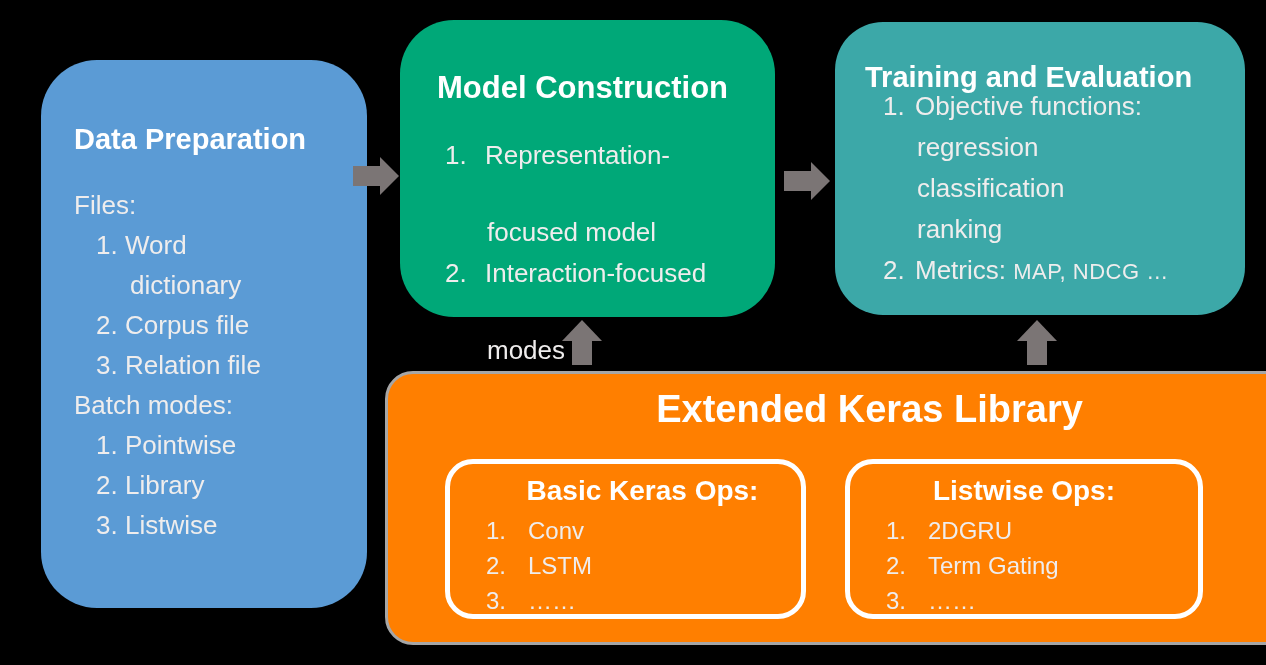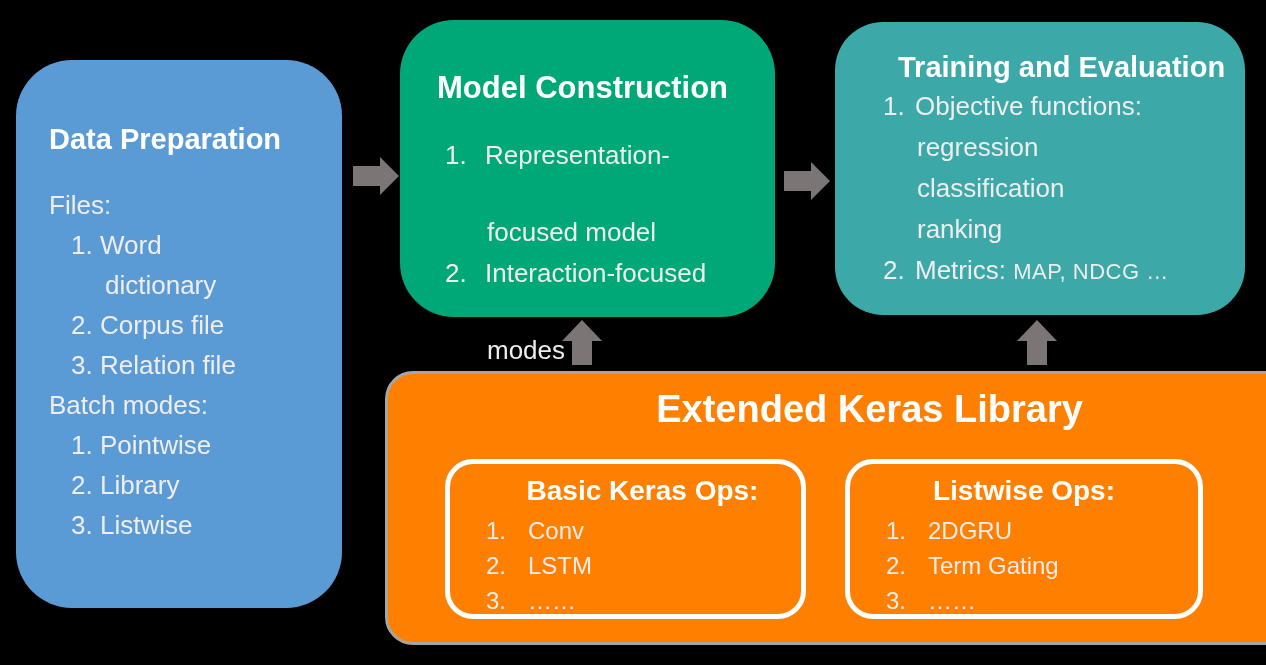--- a/index.html
+++ b/index.html
@@ -9,39 +9,39 @@
   }
   *{margin:0;padding:0;box-sizing:border-box;}
   html,body{background:var(--bg);}
   body{font-family:"Liberation Sans", sans-serif;}
   .canvas{position:relative;width:1266px;height:665px;background:var(--bg);overflow:hidden;}
 
   .box{position:absolute;color:var(--title);}
   .box h2{font-weight:bold;color:var(--title);position:absolute;white-space:nowrap;line-height:1.05;}
 
   
-  .blue{left:16px;top:60px;width:326px;height:548px;background:var(--blue);border-radius:56px;}
+  .blue{left:41px;top:60px;width:326px;height:548px;background:var(--blue);border-radius:56px;}
   .blue h2{left:33px;top:64px;font-size:29px;}
   .blue .lines{position:absolute;left:33px;top:125px;font-size:26px;line-height:40px;color:var(--body);}
   .blue .line{position:relative;padding-left:51px;white-space:nowrap;}
   .blue .line.l0{padding-left:0;}
   .blue .line.lw{padding-left:56px;}
   .blue .num{position:absolute;left:22px;}
 
   
   .green{left:400px;top:20px;width:375px;height:297px;background:var(--green);border-radius:54px;}
   .green h2{left:37px;top:52px;font-size:31px;}
   .green .lines{position:absolute;left:37px;top:115px;font-size:26px;line-height:41px;color:var(--body);}
   .green .line{position:relative;padding-left:48px;white-space:nowrap;}
   .green .line.lw{padding-left:50px;margin-top:36px;}
   .green .num{position:absolute;left:8px;}
 
   
   .teal{left:835px;top:22px;width:410px;height:293px;background:var(--teal);border-radius:48px;}
-  .teal h2{left:30px;top:30px;font-size:29px;margin-left:33px;}
+  .teal h2{left:30px;top:40px;font-size:29px;}
   .teal .lines{position:absolute;left:30px;top:64px;font-size:26px;line-height:41px;color:var(--body);}
   .teal .line{position:relative;padding-left:50px;white-space:nowrap;}
   .teal .line.lw{padding-left:52px;}
   .teal .num{position:absolute;left:18px;}
   .teal .small{font-size:22px;letter-spacing:0.5px;}
 
   
   .orange{left:385px;top:371px;width:969px;height:274px;background:var(--orange);
           border:3px solid var(--orange_border);border-radius:28px;}
   .orange h2{left:0;right:0;top:16px;font-size:38px;text-align:center;}

